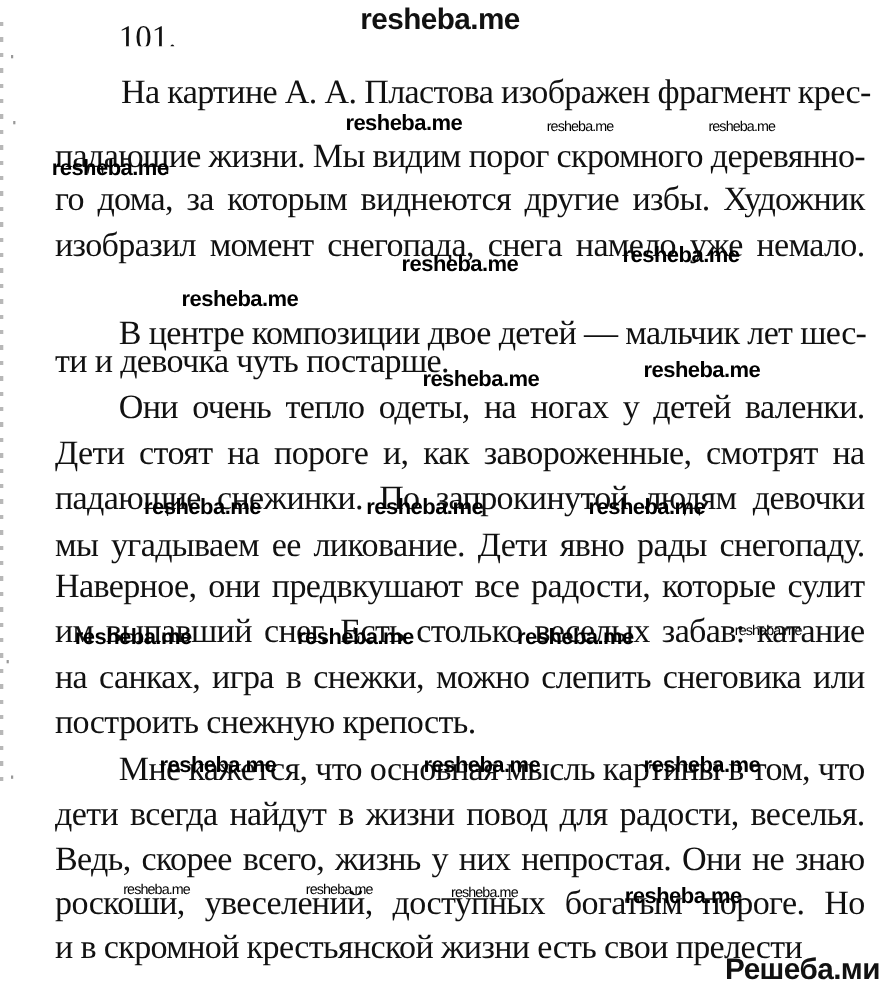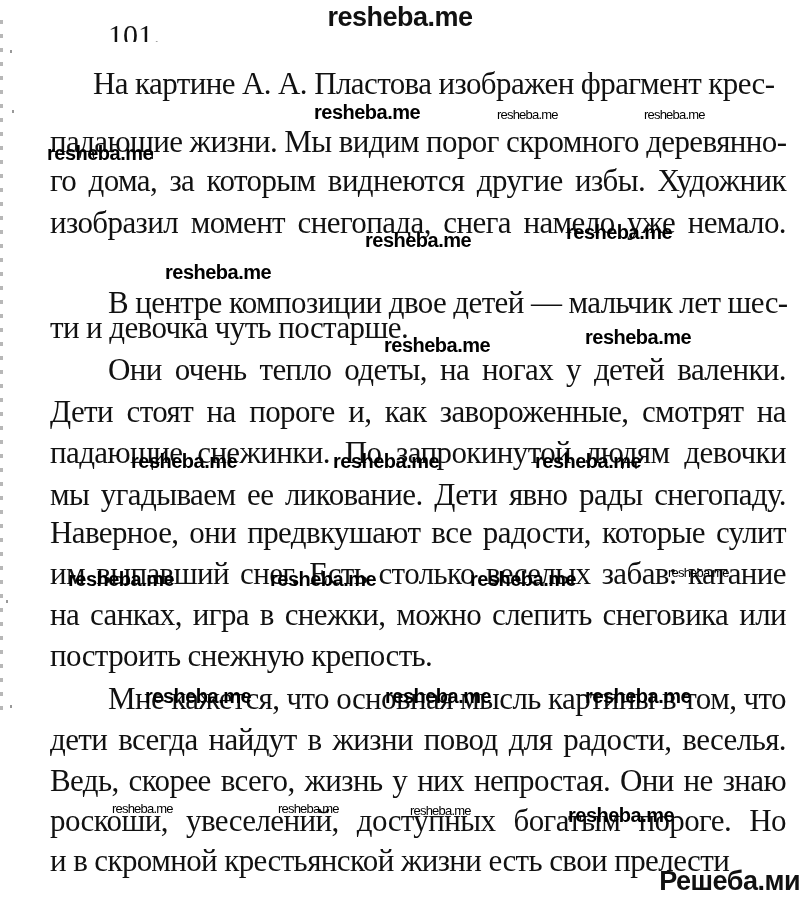--- a/index.html
+++ b/index.html
@@ -47,21 +47,21 @@
 <div class="scan-edge"></div>
 <div class="scan-dot" style="left:10px;top:50px"></div>
 <div class="scan-dot" style="left:12px;top:110px"></div>
 <div class="scan-dot" style="left:6px;top:600px"></div>
 <div class="scan-dot" style="left:10px;top:705px"></div>
 
 <div class="site-header">resheba.me</div>
 
 <div class="task-number">101.</div>
 
-<div class="line" style="left:93px;width:676px;top:66px">На картине А. А. Пластова изображен фрагмент крес-</div>
+<div class="line" style="left:110px;width:676px;top:66px">На картине А. А. Пластова изображен фрагмент крес-</div>
 <div class="line just" style="top:124px">падающие жизни. Мы видим  порог скромного деревянно-</div>
 <div class="line just" style="top:163px">го дома, за которым виднеются другие избы. Художник</div>
 <div class="line just" style="top:205px">изобразил момент снегопада, снега намело уже немало.</div>
 
 <div class="line just" style="left:108px;width:678px;top:285px">В центре композиции двое  детей — мальчик лет шес-</div>
 <div class="line" style="top:310px">ти и девочка чуть постарше.</div>
 
 <div class="line just" style="left:108px;width:678px;top:352px">Они очень тепло одеты, на ногах у детей валенки.</div>
 <div class="line just" style="top:394px">Дети стоят на пороге и, как завороженные, смотрят на</div>
 <div class="line just" style="top:435px">падающие снежинки. По запрокинутой людям девочки</div>

